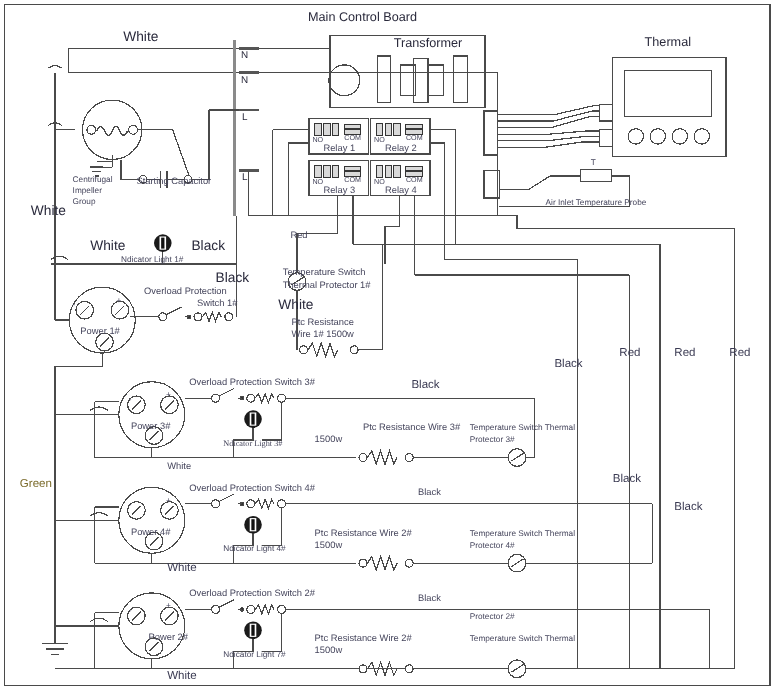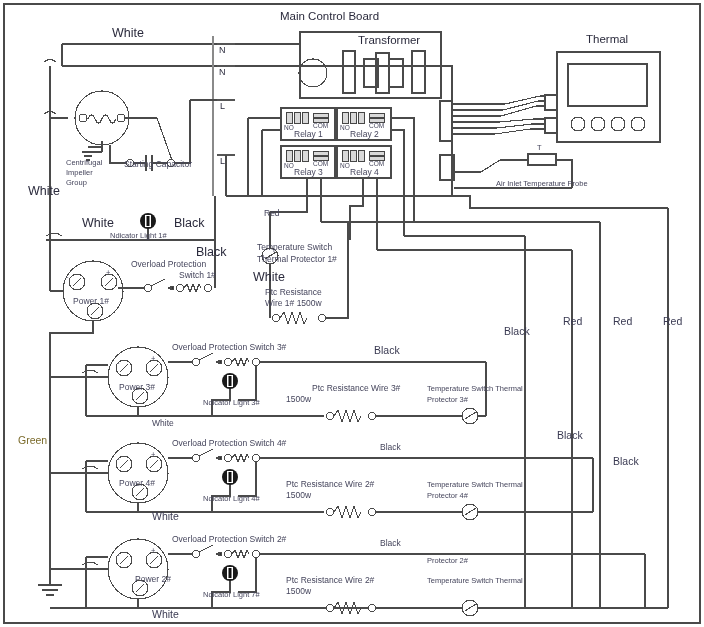--- a/index.html
+++ b/index.html
@@ -466,22 +466,22 @@
   <div class="lbl lbl-xs" style="left:106px;top:268px;">+</div>
   <div class="lbl lbl-sm" style="left:257px;top:242px;">Temperature Switch</div>
   <div class="lbl lbl-sm" style="left:257px;top:254px;">Thermal Protector 1#</div>
   <div class="lbl lbl-sm" style="left:265px;top:287px;">Ptc Resistance</div>
   <div class="lbl lbl-sm" style="left:265px;top:298px;">Wire 1#  1500w</div>
 
   <div class="lbl lbl-sm" style="left:172px;top:342px;">Overload Protection Switch 3#</div>
   <div class="lbl lbl-sm" style="left:119px;top:382px;">Power  3#</div>
   <div class="lbl lbl-xs" style="left:117px;top:358px;">-</div>
   <div class="lbl lbl-xs" style="left:151px;top:354px;">+</div>
-  <div class="lbl lbl-xs" style="left:203px;top:398px;">Ndicator Light 3#</div>
-  <div class="lbl lbl-sm" style="left:274px;top:383px;padding-left:38px;">Ptc Resistance Wire 3#</div>
+  <div class="lbl lbl-xs" style="left:203px;top:398px;font-family:Liberation Serif, serif;">Ndicator Light 3#</div>
+  <div class="lbl lbl-sm" style="left:292px;top:383px;padding-left:38px;">Ptc Resistance Wire 3#</div>
   <div class="lbl lbl-sm" style="left:286px;top:394px;">1500w</div>
   <div class="lbl lbl-xs" style="left:427px;top:384px;">Temperature Switch Thermal</div>
   <div class="lbl lbl-xs" style="left:427px;top:395px;">Protector 3#</div>
 
   <div class="lbl lbl-sm" style="left:172px;top:438px;">Overload Protection Switch 4#</div>
   <div class="lbl lbl-sm" style="left:119px;top:478px;">Power  4#</div>
   <div class="lbl lbl-xs" style="left:117px;top:454px;">-</div>
   <div class="lbl lbl-xs" style="left:151px;top:450px;">+</div>
   <div class="lbl lbl-xs" style="left:203px;top:494px;">Ndicator Light 4#</div>
   <div class="lbl lbl-sm" style="left:286px;top:479px;">Ptc Resistance Wire 2#</div>

